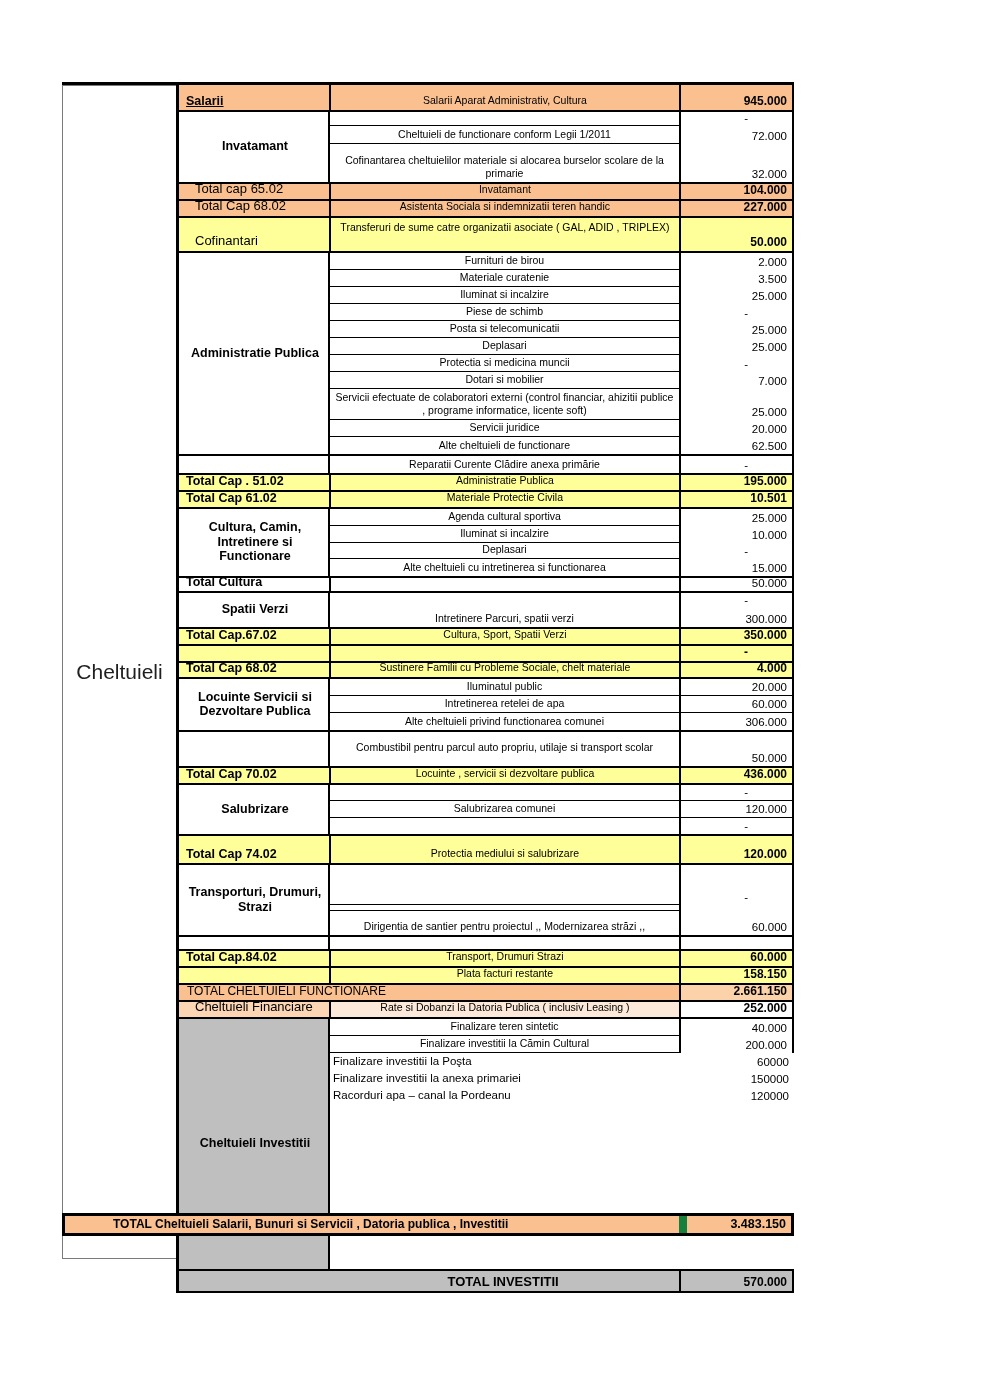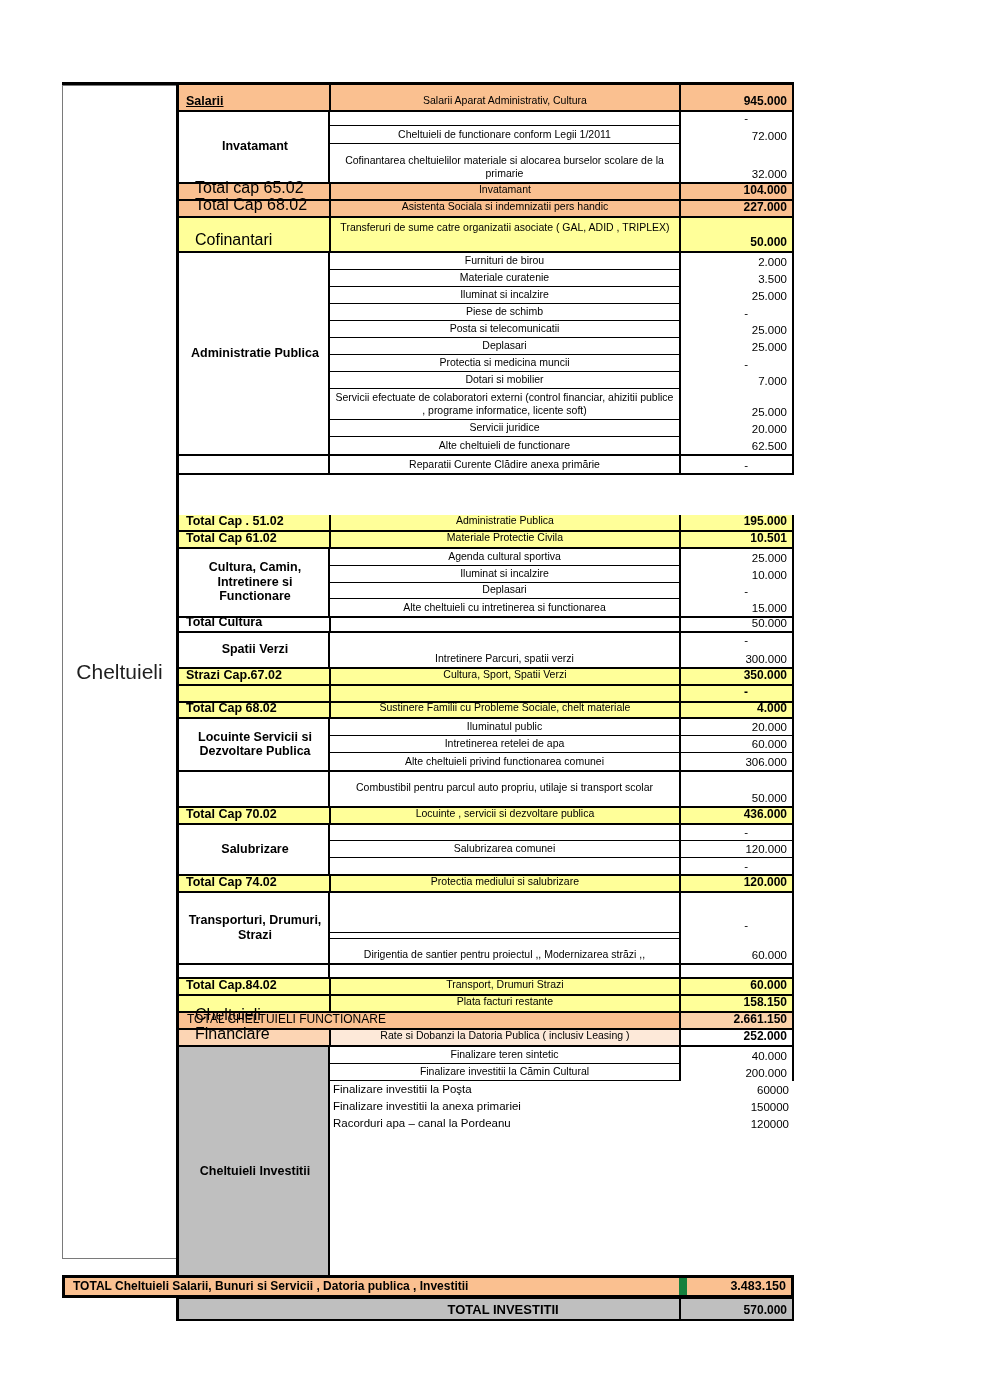--- a/index.html
+++ b/index.html
@@ -10,21 +10,21 @@
   #main{position:absolute;left:62px;top:85px;display:flex;}
   #sidecell{width:114px;height:1174px;border:1px solid #7a7a7a;border-right:none;
             display:flex;align-items:center;justify-content:center;
             font-size:21px;color:#1f1f1f;}
   #tableR{width:618px;border-left:3px solid #000;display:flex;flex-direction:column;}
   .block{display:flex;border-bottom:2px solid #000;background:#fff;}
   .cell{display:flex;}
   .lab{width:152px;border-right:2px solid #000;padding:1px 4px 2px 7px;
        font-size:12.5px;font-weight:bold;align-items:flex-end;line-height:1.15;}
   .lab.center{align-items:center;justify-content:center;text-align:center;}
-  .lab.plain{font-weight:normal;font-size:16px;padding-left:16px;}
+  .lab.plain{font-weight:normal;font-size:13px;padding-left:16px;}
   .lab.underline{text-decoration:underline;}
   .desc{width:351px;border-right:2px solid #000;padding:0 3px 2px 3px;font-size:10.5px;
         align-items:flex-end;justify-content:center;text-align:center;line-height:1.3;}
   .desc.top{align-items:flex-start;padding-top:3px;}
   .val{width:113px;border-right:2px solid #000;padding:0 5px 2px 0;font-size:11.5px;
        align-items:flex-end;justify-content:flex-end;text-align:right;}
   .val.bold{font-weight:bold;font-size:12px;padding-left:43px;}
   .val.dash{padding-right:44px;}
   .span2{width:503px;border-right:2px solid #000;padding:1px 4px 2px 8px;font-size:12px;
          align-items:flex-end;}
@@ -35,22 +35,22 @@
         border-right:2px solid #000;border-bottom:1px solid #000;}
   .mrow.last,.mrow.nb{border-bottom:none;}
   .mrow.free{border-right:none;border-bottom:none;justify-content:flex-start;text-align:left;
              font-size:11.5px;}
   .vrow{width:113px;display:flex;align-items:flex-end;justify-content:flex-end;text-align:right;
         font-size:11.5px;padding:0 5px 2px 0;border-right:2px solid #000;}
   .vrow.bordered{border-bottom:1px solid #000;}
   .vrow.bordered.last{border-bottom:none;}
   .vrow.dash{padding-right:44px;}
   .vrow.free{border-right:none;}
-  #grand{position:absolute;left:62px;top:1275px;width:732px;height:23px;display:flex;
-         border:3px solid #000;}
+  #grand{position:absolute;left:62px;top:1213px;width:732px;height:23px;display:flex;
+         border:3px solid #000;padding-left:40px;}
   #grand .glab{flex:1;display:flex;align-items:flex-end;padding:0 4px 2px 8px;
                font-size:12px;font-weight:bold;}
   #grand .gval{width:112px;border-left:8px solid #15803d;display:flex;align-items:flex-end;
                justify-content:flex-end;text-align:right;padding:0 5px 2px 0;
                font-weight:bold;font-size:12.5px;}
 </style>
 </head>
 <body>
 
 <div id="page">
@@ -76,21 +76,21 @@
             <div class="vrow" style="height: 38px;">32.000</div>
           </div>
         </div>
         <div class="block" style="height: 17px; background: rgb(250, 192, 144);">
           <div class="cell lab plain">Total cap 65.02</div>
           <div class="cell desc">Invatamant</div>
           <div class="cell val bold">104.000</div>
         </div>
         <div class="block" style="height: 17px; background: rgb(250, 192, 144);">
           <div class="cell lab plain">Total Cap 68.02</div>
-          <div class="cell desc">Asistenta Sociala si indemnizatii pers handic</div>
+          <div class="cell desc">Asistenta Sociala si indemnizatii teren handic</div>
           <div class="cell val bold">227.000</div>
         </div>
         <div class="block" style="height: 35px; background: rgb(255, 255, 153);">
           <div class="cell lab plain">Cofinantari</div>
           <div class="cell desc top">Transferuri de sume catre organizatii asociate ( GAL, ADID , TRIPLEX)</div>
           <div class="cell val bold">50.000</div>
         </div>
         <div class="block" style="height: auto;">
           <div class="cell lab center">Administratie Publica</div>
           <div class="gcol">
@@ -122,21 +122,21 @@
         </div>
         <div class="block" style="height: auto;">
           <div class="cell lab center plain"></div>
           <div class="gcol">
             <div class="mrow last" style="height: 17px;">Reparatii Curente Clădire anexa primărie</div>
           </div>
           <div class="gcol">
             <div class="vrow dash" style="height: 17px;">-</div>
           </div>
         </div>
-        <div class="block" style="height: 17px; background: rgb(255, 255, 153); margin-top: 40px;">
+        <div class="block" style="height: 17px; background: rgb(255, 255, 153);">
           <div class="cell lab">Total Cap . 51.02</div>
           <div class="cell desc">Administratie Publica</div>
           <div class="cell val bold">195.000</div>
         </div>
         <div class="block" style="height: 17px; background: rgb(255, 255, 153);">
           <div class="cell lab">Total  Cap 61.02</div>
           <div class="cell desc">Materiale  Protectie Civila</div>
           <div class="cell val bold">10.501</div>
         </div>
         <div class="block" style="height: auto;">
@@ -164,21 +164,21 @@
           <div class="gcol">
             <div class="mrow nb" style="height: 15px;"></div>
             <div class="mrow last" style="height: 19px;">Intretinere Parcuri, spatii verzi</div>
           </div>
           <div class="gcol">
             <div class="vrow dash" style="height: 15px;">-</div>
             <div class="vrow" style="height: 19px;">300.000</div>
           </div>
         </div>
         <div class="block" style="height: 17px; background: rgb(255, 255, 153);">
-          <div class="cell lab">Strazi Cap.67.02</div>
+          <div class="cell lab">Total Cap.67.02</div>
           <div class="cell desc">Cultura, Sport, Spatii Verzi</div>
           <div class="cell val bold">350.000</div>
         </div>
         <div class="block" style="height: 17px; background: rgb(255, 255, 153);">
           <div class="cell lab plain"></div>
           <div class="cell desc"></div>
           <div class="cell val bold dash">-</div>
         </div>
         <div class="block" style="height: 16px; background: rgb(255, 255, 153);">
           <div class="cell lab">Total Cap 68.02</div>
@@ -218,21 +218,21 @@
             <div class="mrow" style="height: 16px;"></div>
             <div class="mrow" style="height: 17px;">Salubrizarea comunei</div>
             <div class="mrow last" style="height: 16px;"></div>
           </div>
           <div class="gcol">
             <div class="vrow bordered dash" style="height: 16px;">-</div>
             <div class="vrow bordered" style="height: 17px;">120.000</div>
             <div class="vrow bordered last dash" style="height: 16px;">-</div>
           </div>
         </div>
-        <div class="block" style="height: 17px; background: rgb(255, 255, 153);">
+        <div class="block" style="height: 29px; background: rgb(255, 255, 153);">
           <div class="cell lab">Total Cap 74.02</div>
           <div class="cell desc">Protectia mediului si salubrizare</div>
           <div class="cell val bold">120.000</div>
         </div>
         <div class="block" style="height: auto;">
           <div class="cell lab center">Transporturi, Drumuri, Strazi</div>
           <div class="gcol">
             <div class="mrow" style="height: 40px;"></div>
             <div class="mrow" style="height: 6px;"></div>
             <div class="mrow last" style="height: 24px;">Dirigentia de santier  pentru proiectul ,, Modernizarea străzi ,,</div>

